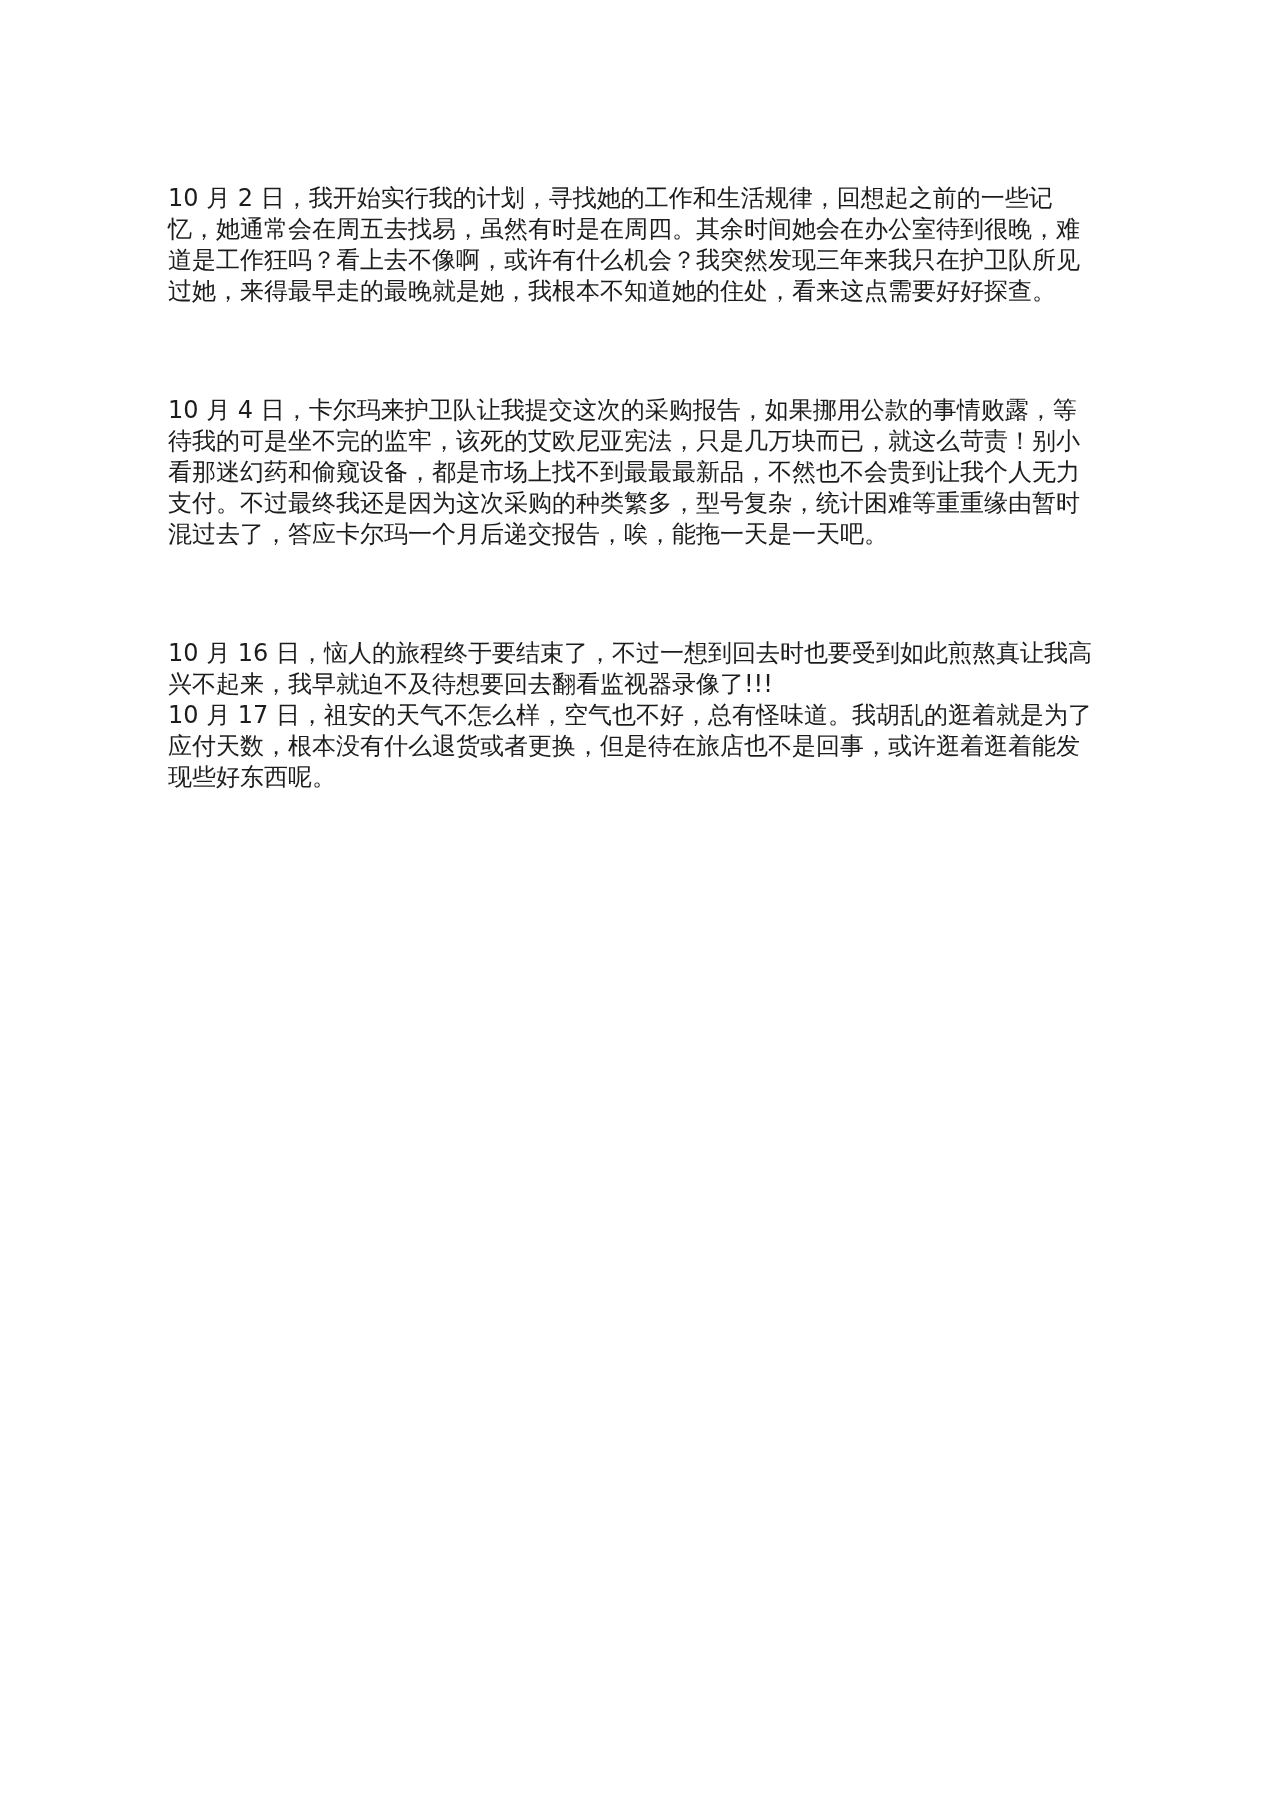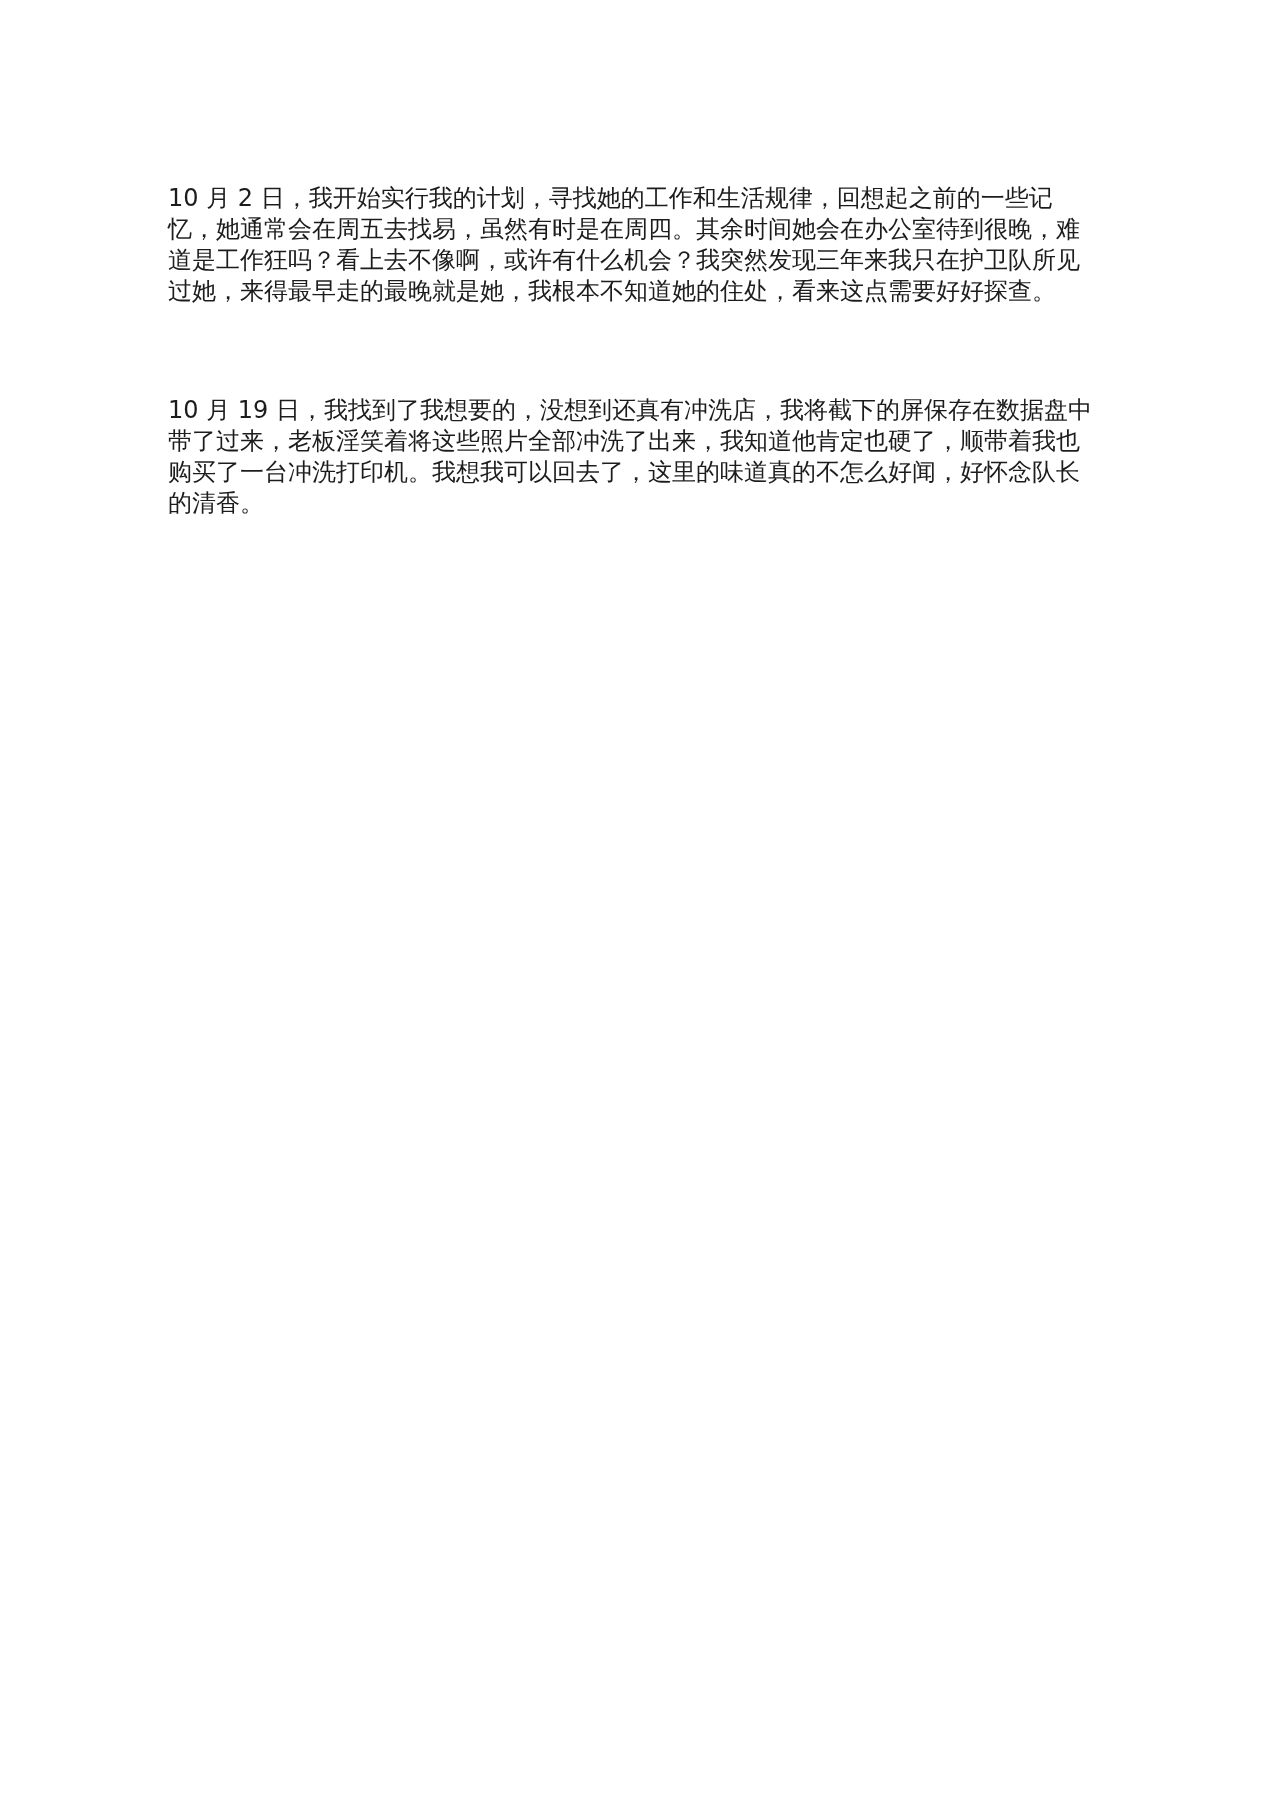--- a/index.html
+++ b/index.html
@@ -41,22 +41,26 @@
 <body>
 
 <div class="page">
   <div class="content">
 
     <div class="block">
       <p class="entry">10 月 2 日，我开始实行我的计划，寻找她的工作和生活规律，回想起之前的一些记忆，她通常会在周五去找易，虽然有时是在周四。其余时间她会在办公室待到很晚，难道是工作狂吗？看上去不像啊，或许有什么机会？我突然发现三年来我只在护卫队所见过她，来得最早走的最晚就是她，我根本不知道她的住处，看来这点需要好好探查。</p>
     </div>
 
 
-
+    <div class="block">
+      <p class="entry">10 月 4 日，卡尔玛来护卫队让我提交这次的采购报告，如果挪用公款的事情败露，等待我的可是坐不完的监牢，该死的艾欧尼亚宪法，只是几万块而已，就这么苛责！别小看那迷幻药和偷窥设备，都是市场上找不到最最最新品，不然也不会贵到让我个人无力支付。不过最终我还是因为这次采购的种类繁多，型号复杂，统计困难等重重缘由暂时混过去了，答应卡尔玛一个月后递交报告，唉，能拖一天是一天吧。</p>
+    </div>
 
 
 
     <div class="block">
-      <p class="entry">10 月 19 日，我找到了我想要的，没想到还真有冲洗店，我将截下的屏保存在数据盘中带了过来，老板淫笑着将这些照片全部冲洗了出来，我知道他肯定也硬了，顺带着我也购买了一台冲洗打印机。我想我可以回去了，这里的味道真的不怎么好闻，好怀念队长的清香。</p>
+      <p class="entry">10 月 16 日，恼人的旅程终于要结束了，不过一想到回去时也要受到如此煎熬真让我高兴不起来，我早就迫不及待想要回去翻看监视器录像了!!!</p>
+      <p class="entry">10 月 17 日，祖安的天气不怎么样，空气也不好，总有怪味道。我胡乱的逛着就是为了应付天数，根本没有什么退货或者更换，但是待在旅店也不是回事，或许逛着逛着能发现些好东西呢。</p>
     </div>
+
 
   </div>
 </div>
 
 </body></html>

